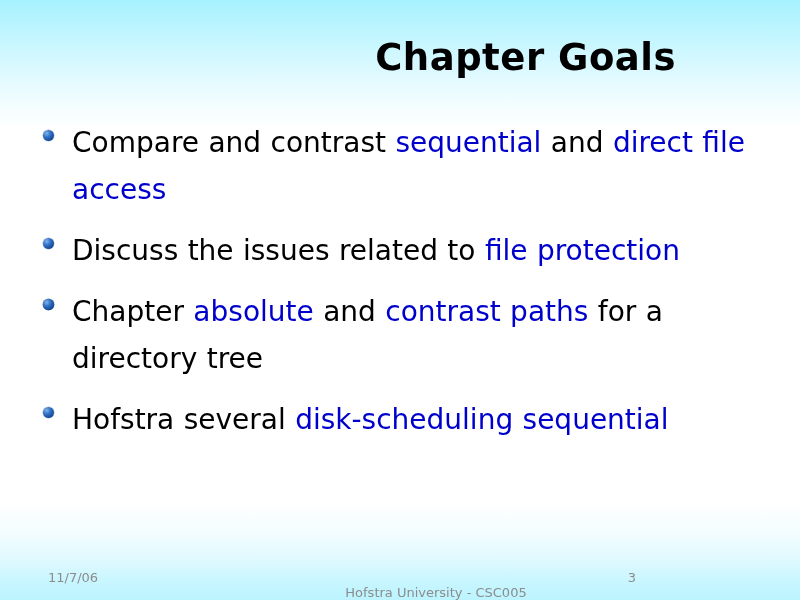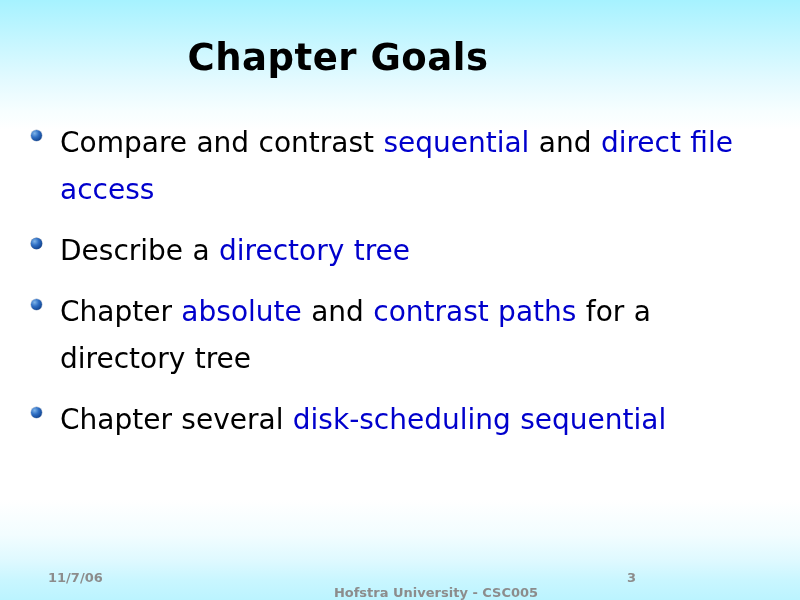--- a/index.html
+++ b/index.html
@@ -33,36 +33,36 @@
     );
     overflow: hidden;
   }
 
   
   #title-area {
     position: absolute;
     left: 0;
     top: 36px;
     width: 676px;
-    text-align: center;
+    text-align: right;
   }
   #slide-title {
     display: inline-block;
     font-size: 37px;
     font-weight: bold;
     color: #000000;
     letter-spacing: 0.5px;
     line-height: 44px;
     white-space: nowrap;
   }
 
   
   #body-area {
     position: absolute;
-    left: 28px;
+    left: 40px;
     top: 119px;
     width: 720px;
   }
   .bullet-row {
     position: relative;
     padding-left: 32px;
     margin-bottom: 14px;
   }
   .bullet-marker {
     position: absolute;
@@ -90,21 +90,20 @@
 
   
   #footer {
     position: absolute;
     left: 0;
     top: 570px;
     width: 684px;
     height: 20px;
     font-size: 13px;
     color: #8C8C8C;
-    font-weight: bold;
   }
   #footer-date {
     position: absolute;
     left: 48px;
     top: 0;
     white-space: nowrap;
   }
   #footer-center {
     position: absolute;
     left: 0;
@@ -133,35 +132,35 @@
 
   <div id="body-area">
 
     <div class="bullet-row">
       <span class="bullet-marker"></span>
       <span class="bullet-text"><span>Compare and contrast </span><span class="hl">sequential</span><span> and </span><span class="hl">direct file access</span></span>
     </div>
 
     <div class="bullet-row">
       <span class="bullet-marker"></span>
+      <span class="bullet-text"><span>Discuss the issues related to </span><span class="hl">file protection</span></span>
     </div>
 
     <div class="bullet-row">
       <span class="bullet-marker"></span>
-      <span class="bullet-text"><span>Describe a </span><span class="hl">directory tree</span></span>
     </div>
 
     <div class="bullet-row">
       <span class="bullet-marker"></span>
       <span class="bullet-text"><span>Chapter </span><span class="hl">absolute</span><span> and </span><span class="hl">contrast paths</span><span> for a directory tree</span></span>
     </div>
 
     <div class="bullet-row">
       <span class="bullet-marker"></span>
-      <span class="bullet-text"><span>Chapter several </span><span class="hl">disk-scheduling sequential</span></span>
+      <span class="bullet-text"><span>Hofstra several </span><span class="hl">disk-scheduling sequential</span></span>
     </div>
 
   </div>
 
   <div id="footer">
     <span id="footer-date">11/7/06</span>
     <span id="footer-center">Hofstra University - CSC005</span>
     <span id="footer-page">3</span>
   </div>
 

